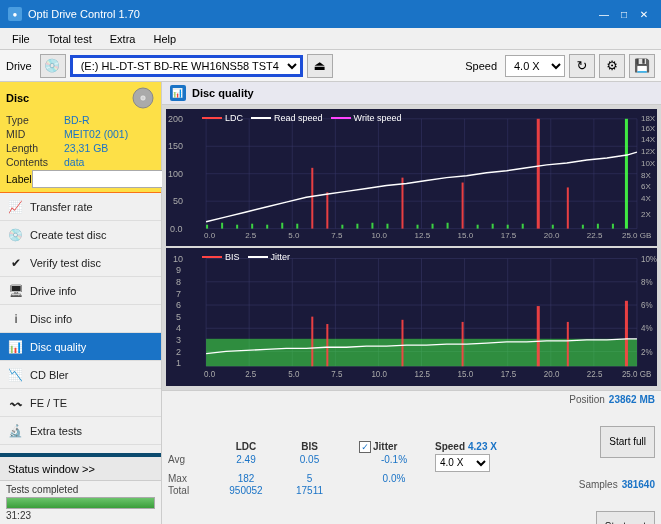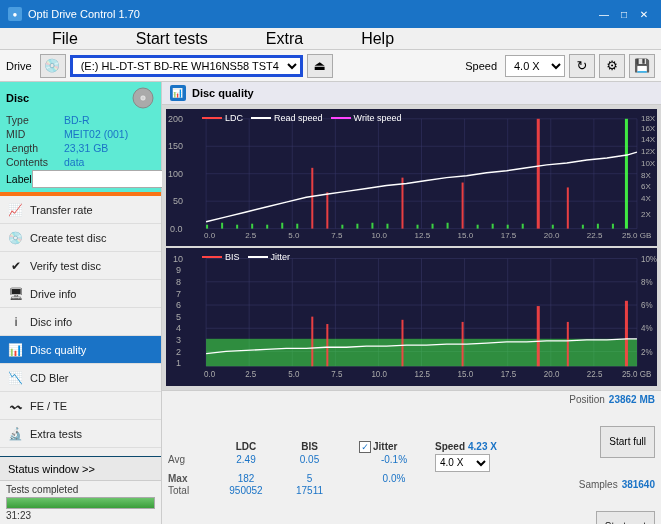--- a/index.html
+++ b/index.html
@@ -25,21 +25,21 @@
     
     .menu-bar {
       background: #f0f0f0;
       height: 22px;
       display: flex;
       align-items: center;
       padding: 0 4px;
       border-bottom: 1px solid #ccc;
       gap: 2px;
     }
-    .menu-item { padding: 2px 8px; cursor: pointer; font-size: 16px; margin-left: 40px; }
+    .menu-item { padding: 2px 8px; cursor: pointer; font-size: 11px; }
 
     
     .drive-toolbar {
       background: #f5f5f5;
       height: 32px;
       display: flex;
       align-items: center;
       padding: 0 6px;
       border-bottom: 1px solid #ccc;
       gap: 4px;
@@ -87,22 +87,22 @@
       min-width: 162px;
       background: #f0f0f0;
       border-right: 1px solid #ccc;
       display: flex;
       flex-direction: column;
     }
 
     
     .disc-section {
       padding: 4px 6px;
-      background: #5eead4;
-      border-bottom: 4px solid #f97316;
+      background: #fde047;
+      border-bottom: 1px solid #f97316;
     }
     .disc-header {
       display: flex;
       align-items: center;
       justify-content: space-between;
       margin-bottom: 4px;
     }
     .disc-title { font-size: 11px; font-weight: bold; }
     .disc-icon { width: 24px; height: 24px; }
     .disc-icon svg { width: 24px; height: 24px; }
@@ -159,21 +159,21 @@
       height: 16px;
       display: flex;
       align-items: center;
       justify-content: center;
       font-size: 12px;
     }
 
     
     .status-bar {
       margin-top: auto;
-      border-top: 1px solid #0c4a6e;
+      border-top: 4px solid #0c4a6e;
     }
     .status-window-btn {
       width: 100%;
       height: 24px;
       background: #e8e8e8;
       border: none;
       border-bottom: 1px solid #ccc;
       cursor: pointer;
       font-size: 11px;
       text-align: left;
@@ -302,21 +302,21 @@
   </div>
   <div class="title-controls">
     <div class="title-btn">—</div>
     <div class="title-btn">□</div>
     <div class="title-btn close">✕</div>
   </div>
 </div>
 
 <div class="menu-bar">
   <span class="menu-item">File</span>
-  <span class="menu-item">Start tests</span>
+  <span class="menu-item">Total test</span>
   <span class="menu-item">Extra</span>
   <span class="menu-item">Help</span>
 </div>
 
 <div class="drive-toolbar">
   <span class="drive-label">Drive</span>
   <div class="toolbar-btn">💿</div>
   <select class="drive-select"><option>(E:)  HL-DT-ST BD-RE  WH16NS58 TST4</option></select>
   <div class="toolbar-btn">⏏</div>
   <span class="spacer"></span>
@@ -635,21 +635,21 @@
           <div style="text-align:center; color:#1a73c6;">2.49</div>
           <div style="text-align:center; color:#1a73c6;">0.05</div>
           <div></div>
           <div style="text-align:center; color:#1a73c6;">-0.1%</div>
           <div style="display:flex; align-items:center; gap:3px;">
             <select class="speed-select-sm">
               <option>4.0 X</option>
             </select>
           </div>
 
-          <div style="color:#555;font-weight:bold;">Max</div>
+          <div style="color:#555;">Max</div>
           <div style="text-align:center; color:#1a73c6;">182</div>
           <div style="text-align:center; color:#1a73c6;">5</div>
           <div></div>
           <div style="text-align:center; color:#1a73c6;">0.0%</div>
           <div></div>
 
           <div style="color:#555;">Total</div>
           <div style="text-align:center; color:#1a73c6;">950052</div>
           <div style="text-align:center; color:#1a73c6;">17511</div>
           <div></div>

